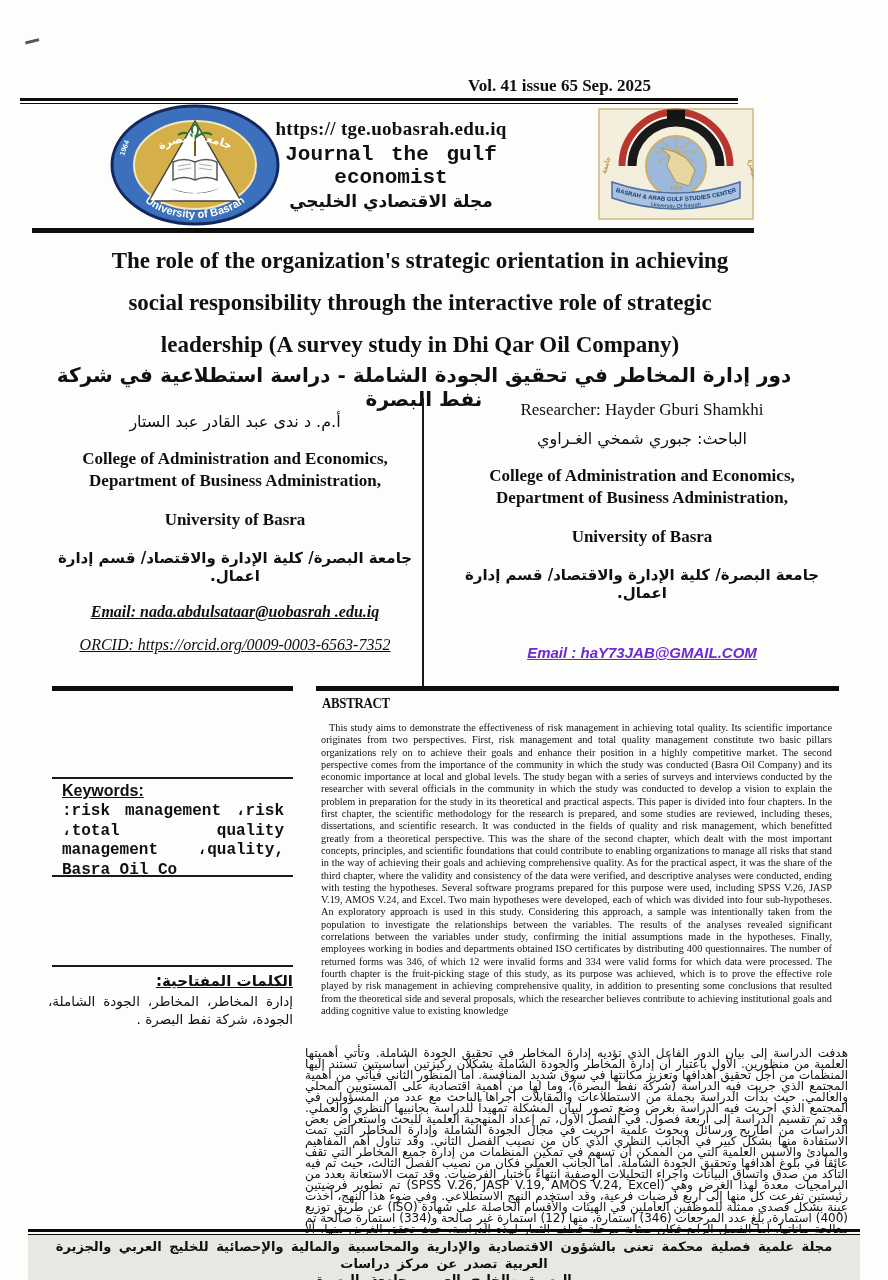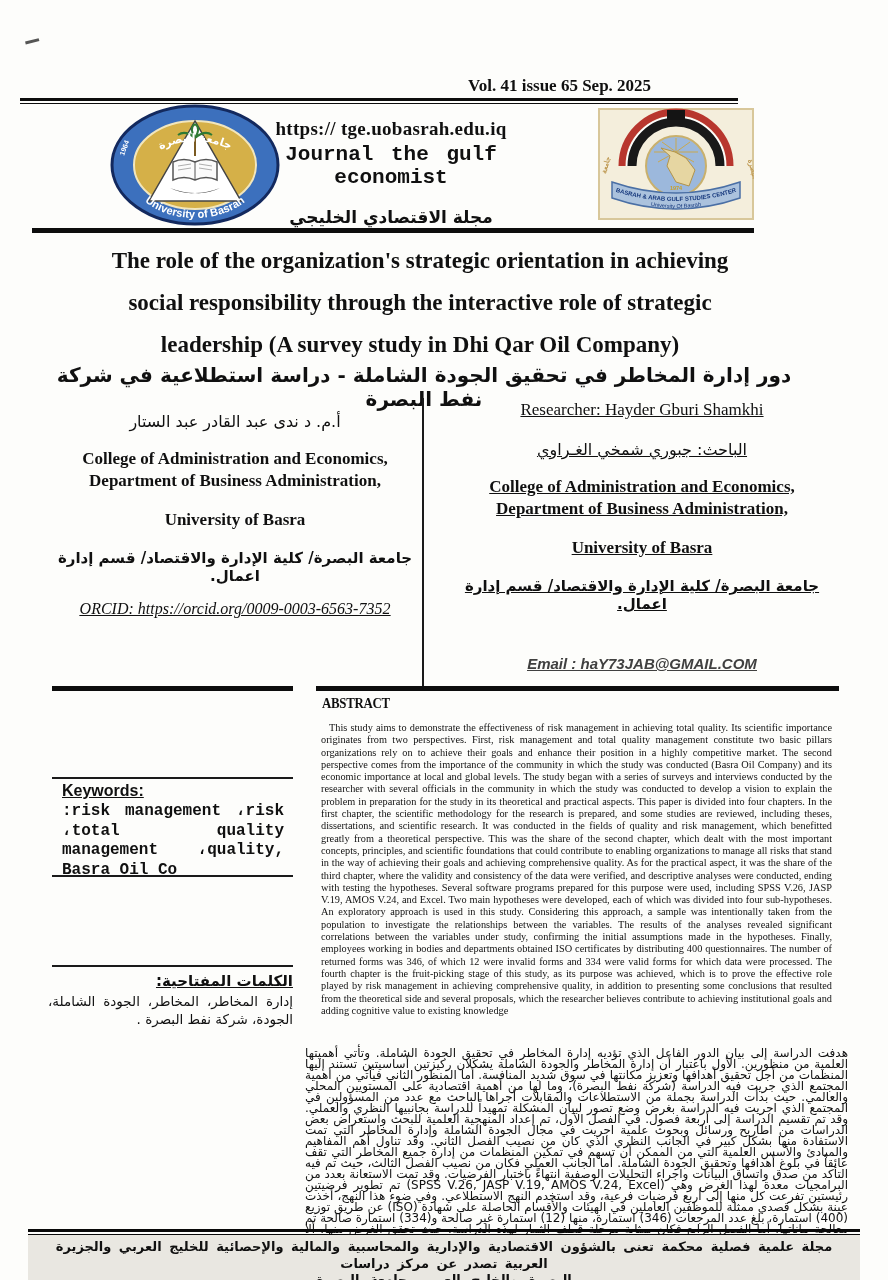--- a/index.html
+++ b/index.html
@@ -15,39 +15,39 @@
   .double-rule{height:2px; border-top:3px solid #0d0d0d; border-bottom:1px solid #0d0d0d;}
   .thick-rule{height:5px; background:#0d0d0d;}
   .thin-rule{height:2px; border-top:2px solid #1a1a1a;}
   
   .issn{left:22px; top:76px; font-size:17px; font-weight:bold; letter-spacing:.2px;}
   .vol{left:468px; top:76px; font-size:17px; font-weight:bold;}
   .hdr-rule{left:20px; top:98px; width:718px;}
   .center-head{left:248px; top:118px; width:286px; text-align:center;}
   .site-link{display:inline-block; color:#1512cf; font-size:19px; font-weight:bold; text-decoration:underline; letter-spacing:.3px;}
   .journal-en{font-size:21px; font-weight:bold; margin-top:3px; word-spacing:5px;font-family:Liberation Mono, monospace;}
-  .journal-ar{font-size:17px; font-weight:bold; margin-top:18px;}
+  .journal-ar{font-size:17px; font-weight:bold; margin-top:2px;}
   .scan-mark{left:24px; top:30px; width:14px; height:10px; border-bottom:3px solid #2a2a2a; transform:rotate(-14deg); opacity:.8;}
   
   .title-rule{left:32px; top:228px; width:722px;}
   .title-en{left:40px; top:240px; width:760px; font-size:23px; font-weight:bold; line-height:42px;}
   .title-ar{left:44px; top:363px; width:760px; font-size:20px; font-weight:bold;}
   
   .authors-divider{left:422px; top:398px; width:2px; height:290px; background:#1a1a1a;}
   .author-col{top:400px; width:360px; text-align:center;}
   .author-col.left{left:55px;}
-  .author-col.right{left:462px;text-decoration:underline;}
+  .author-col.right{left:462px;}
   .author-name-en{font-size:17px;}
   .author-name-ar{font-size:16px; margin-top:12px;}
   .affil{font-size:17px; font-weight:600; line-height:22px; margin-top:17px;}
   .univ{font-size:17px; font-weight:600; margin-top:18px;}
   .affil-ar{font-size:15px; font-weight:bold; margin-top:19px;}
   .email-line{font-size:16px; font-style:italic; font-weight:600; text-decoration:underline; margin-top:18px;}
   .orcid-line{font-size:16px; font-style:italic; text-decoration:underline; margin-top:15px;}
-  .email-blue{color:#404040; font-family:"Liberation Sans", sans-serif; font-size:15px; font-style:italic; font-weight:bold; text-decoration:underline; margin-top:42px;}
+  .email-blue{color:#6d28d9; font-family:"Liberation Sans", sans-serif; font-size:15px; font-style:italic; font-weight:bold; text-decoration:underline; margin-top:42px;}
   .email-blue a, .site-link, .orcid-line a, .email-line a{color:inherit; text-decoration:inherit;}
   
   .rule-left-thick{left:52px; top:686px; width:241px;}
   .rule-right-thick{left:316px; top:686px; width:523px;}
   
   .kw-rule-top{left:52px; top:777px; width:241px;}
   .kw-rule-bottom{left:52px; top:875px; width:241px;}
   .kw-label{left:62px; top:782px; font-family:"Liberation Sans", sans-serif; font-size:16px; font-weight:bold; text-decoration:underline;}
   .kw-text{left:62px; top:802px; width:222px; font-size:16px; font-weight:bold; line-height:19.5px; text-align:justify;font-family:Liberation Mono, monospace;}
   
@@ -153,26 +153,27 @@
   <div class="abs authors-divider"></div>
 
   <div class="abs author-col left">
     <div class="author-name-ar ar">أ.م. د ندى عبد القادر عبد الستار</div>
     <div class="affil">
       <div>College of Administration and Economics,</div>
       <div>Department of Business Administration,</div>
     </div>
     <div class="univ">University of Basra</div>
     <div class="affil-ar ar">جامعة البصرة/ كلية الإدارة والاقتصاد/ قسم إدارة اعمال.</div>
+    <div class="email-line"><a href="#">Email: nada.abdulsataar@uobasrah .edu.iq</a></div>
     <div class="orcid-line"><a href="#">ORCID:  https://orcid.org/0009-0003-6563-7352</a></div>
   </div>
 
   <div class="abs author-col right">
     <div class="author-name-en">Researcher: Hayder Gburi Shamkhi</div>
-    <div class="author-name-ar ar" style="margin-top:20px;">الباحث: جبوري شمخي الغـراوي</div>
+    <div class="author-name-ar ar" style="margin-top:9px;">الباحث: جبوري شمخي الغـراوي</div>
     <div class="affil">
       <div>College of Administration and Economics,</div>
       <div>Department of Business Administration,</div>
     </div>
     <div class="univ">University of Basra</div>
     <div class="affil-ar ar">جامعة البصرة/ كلية الإدارة والاقتصاد/ قسم إدارة اعمال.</div>
     <div class="email-blue"><a href="#">Email : haY73JAB@GMAIL.COM</a></div>
   </div>
 
   <div class="abs thick-rule rule-left-thick"></div>

